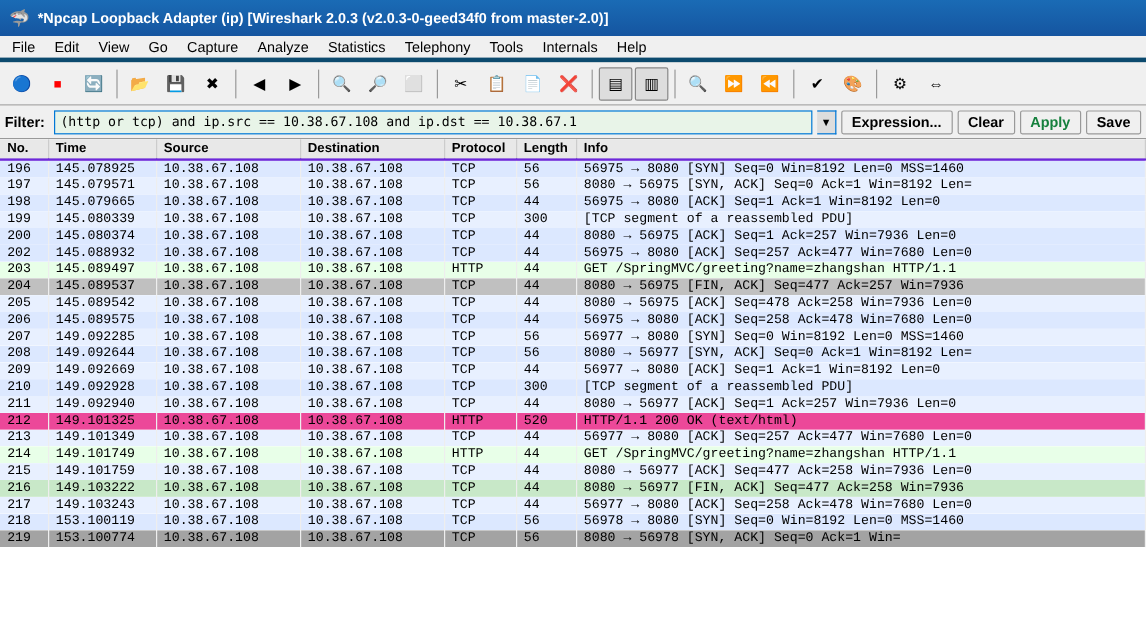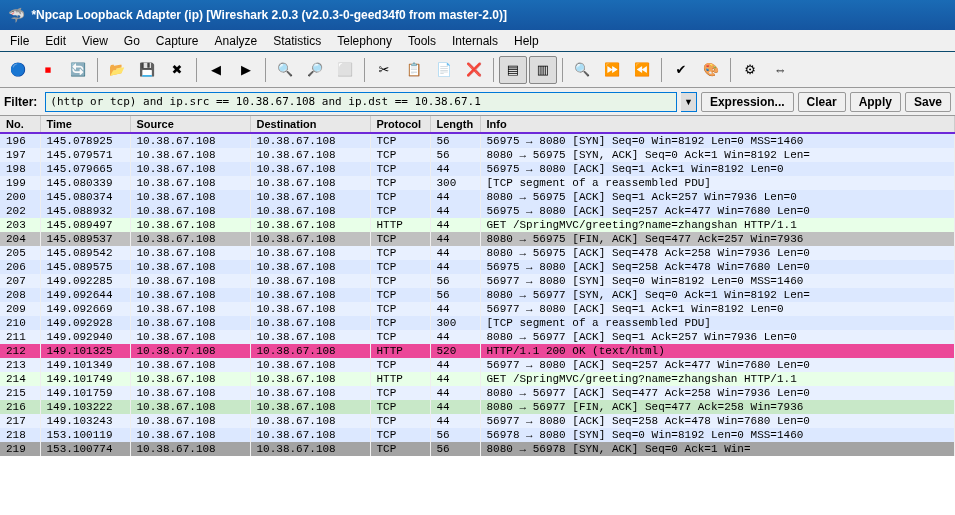--- a/index.html
+++ b/index.html
@@ -16,21 +16,21 @@
       font-size: 12px;
       font-weight: bold;
     }
     
     
     #menu-bar {
       background: #f0f0f0;
       height: 22px;
       display: flex;
       align-items: center;
-      border-bottom: 1px solid #0c4a6e;
+      border-bottom: 4px solid #0c4a6e;
       padding: 0 2px;
     }
     .menu-item {
       padding: 2px 8px;
       cursor: pointer;
       font-size: 12px;
       height: 100%;
       display: flex;
       align-items: center;
     }
@@ -93,21 +93,21 @@
     .filter-action-btn {
       padding: 2px 8px;
       height: 20px;
       font-size: 12px;
       border: 1px solid #999;
       background: #f0f0f0;
       cursor: pointer;
       border-radius: 2px;
       font-weight: bold;
     }
-    .filter-action-btn.apply { color: #000000; }
+    .filter-action-btn.apply { color: #15803d; }
     
     
     #packet-list {
       background: white;
       overflow: auto;
       height: calc(515px - 30px - 22px - 36px - 28px);
     }
     #packet-table {
       width: 100%;
       border-collapse: collapse;

